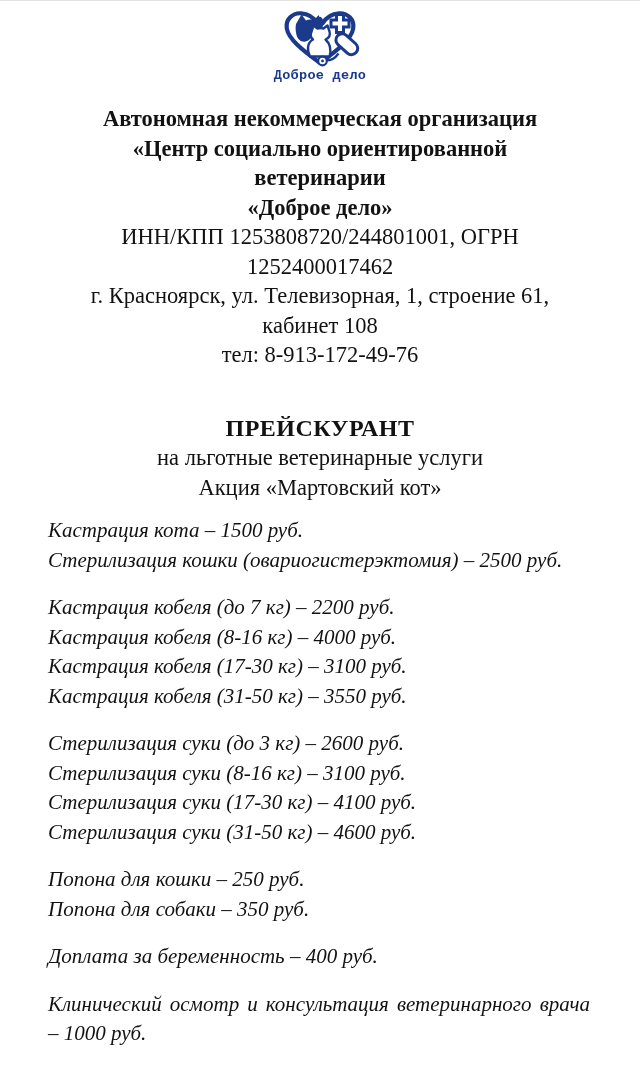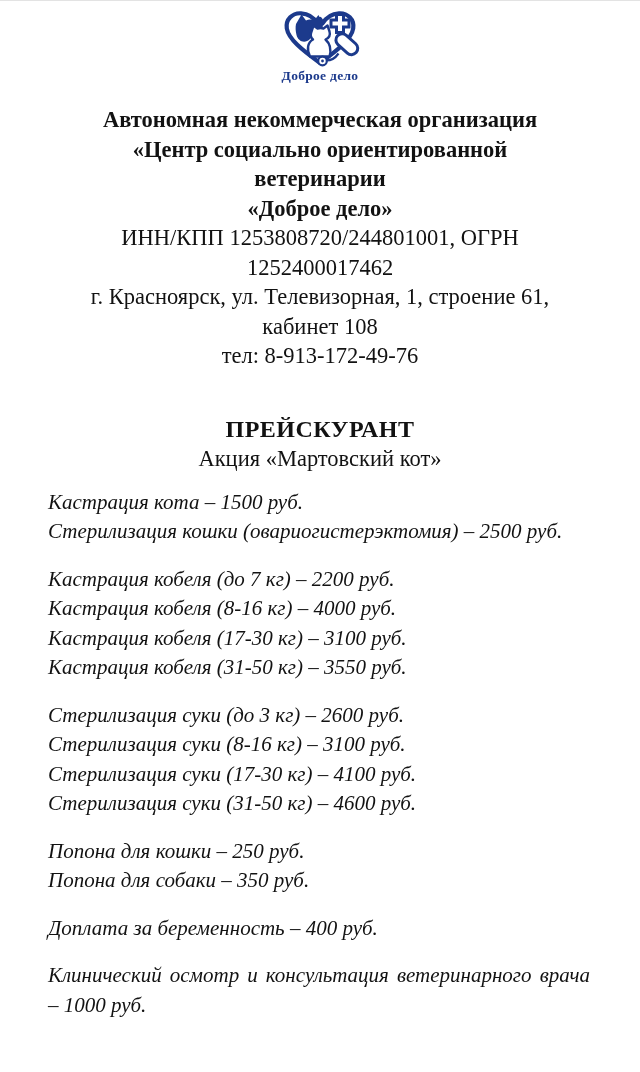--- a/index.html
+++ b/index.html
@@ -13,21 +13,21 @@
     color: #121212;
     border-top: 1px solid #e3e3e3;
     box-sizing: border-box;
   }
 
   
   .logo-wrap { padding-top: 7px; text-align: center; }
   .logo-svg { display: block; margin: 0 auto; }
   .logo-caption {
     margin-top: 0px;
-    font-family: Liberation Serif, serif;
+    font-family: Liberation Mono, monospace;
     font-weight: bold;
     font-size: 13.5px;
     letter-spacing: 0.3px;
     color: #1c3a8c;
   }
 
   
   .org-block {
     margin-top: 21px;
     padding: 0 38px;
@@ -101,20 +101,21 @@
     <div class="org-line-bold">«Доброе дело»</div>
     <div class="org-line">ИНН/КПП 1253808720/244801001, ОГРН</div>
     <div class="org-line">1252400017462</div>
     <div class="org-line">г. Красноярск, ул. Телевизорная, 1, строение 61,</div>
     <div class="org-line">кабинет 108</div>
     <div class="org-line">тел: 8-913-172-49-76</div>
   </div>
 
   <div class="title-block">
     <div class="title-heading">ПРЕЙСКУРАНТ</div>
+    <div>на льготные ветеринарные услуги</div>
     <div>Акция «Мартовский кот»</div>
   </div>
 
   <div class="price-body">
 
     <div class="price-group">
       <div class="price-item">Кастрация кота – 1500 руб.</div>
       <div class="price-item">Стерилизация кошки (овариогистерэктомия) – 2500 руб.</div>
     </div>
 

